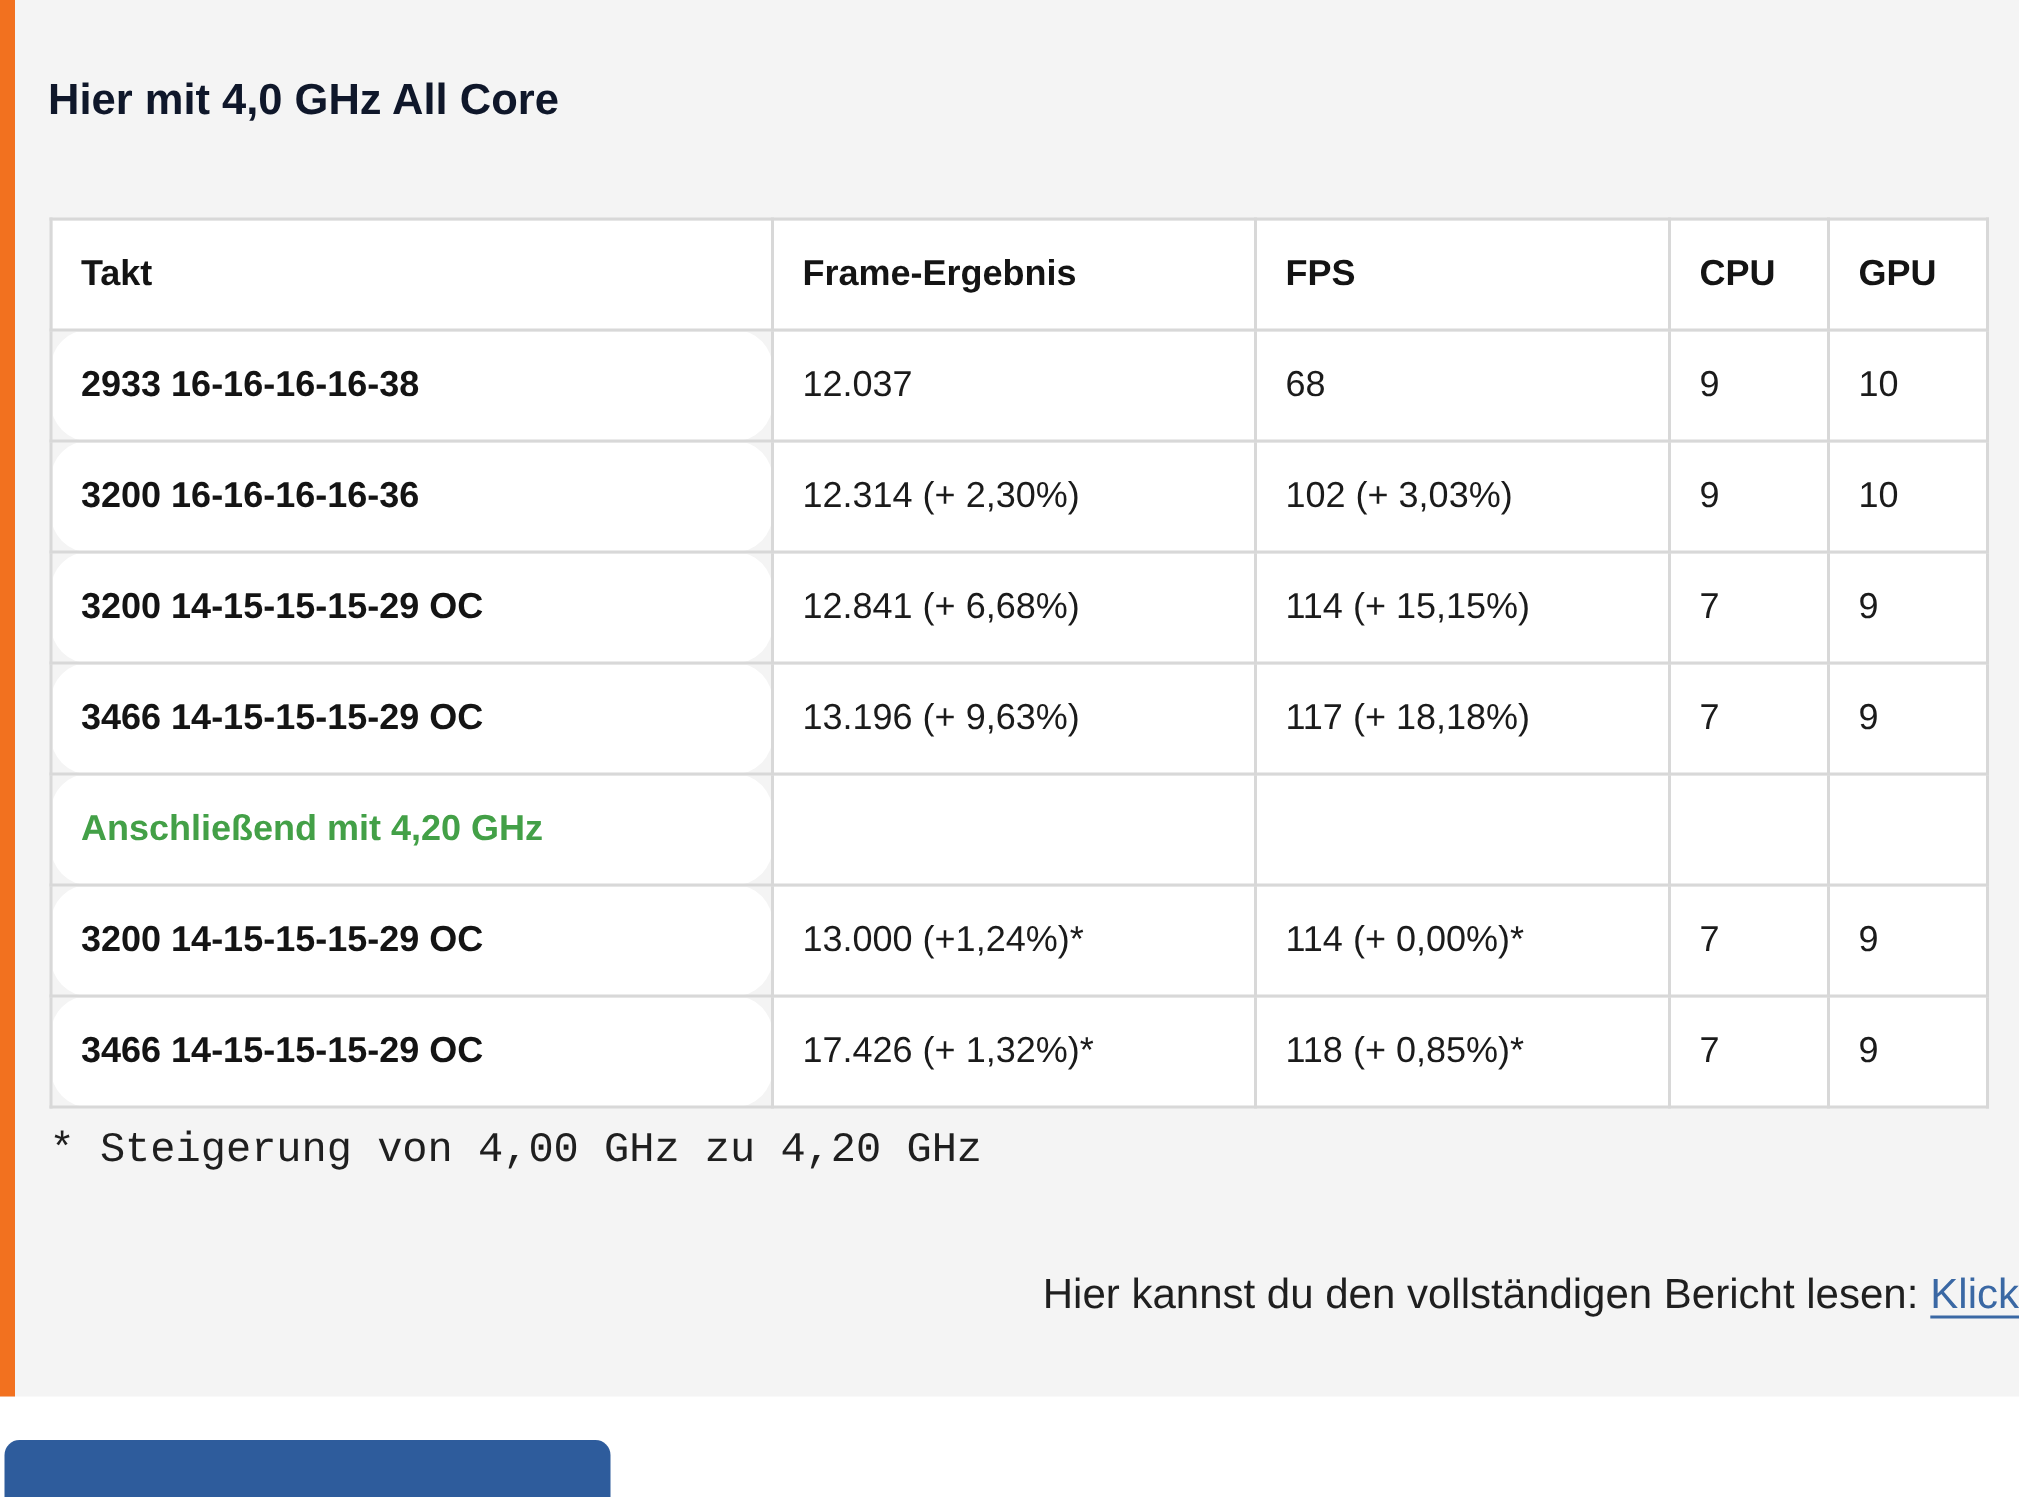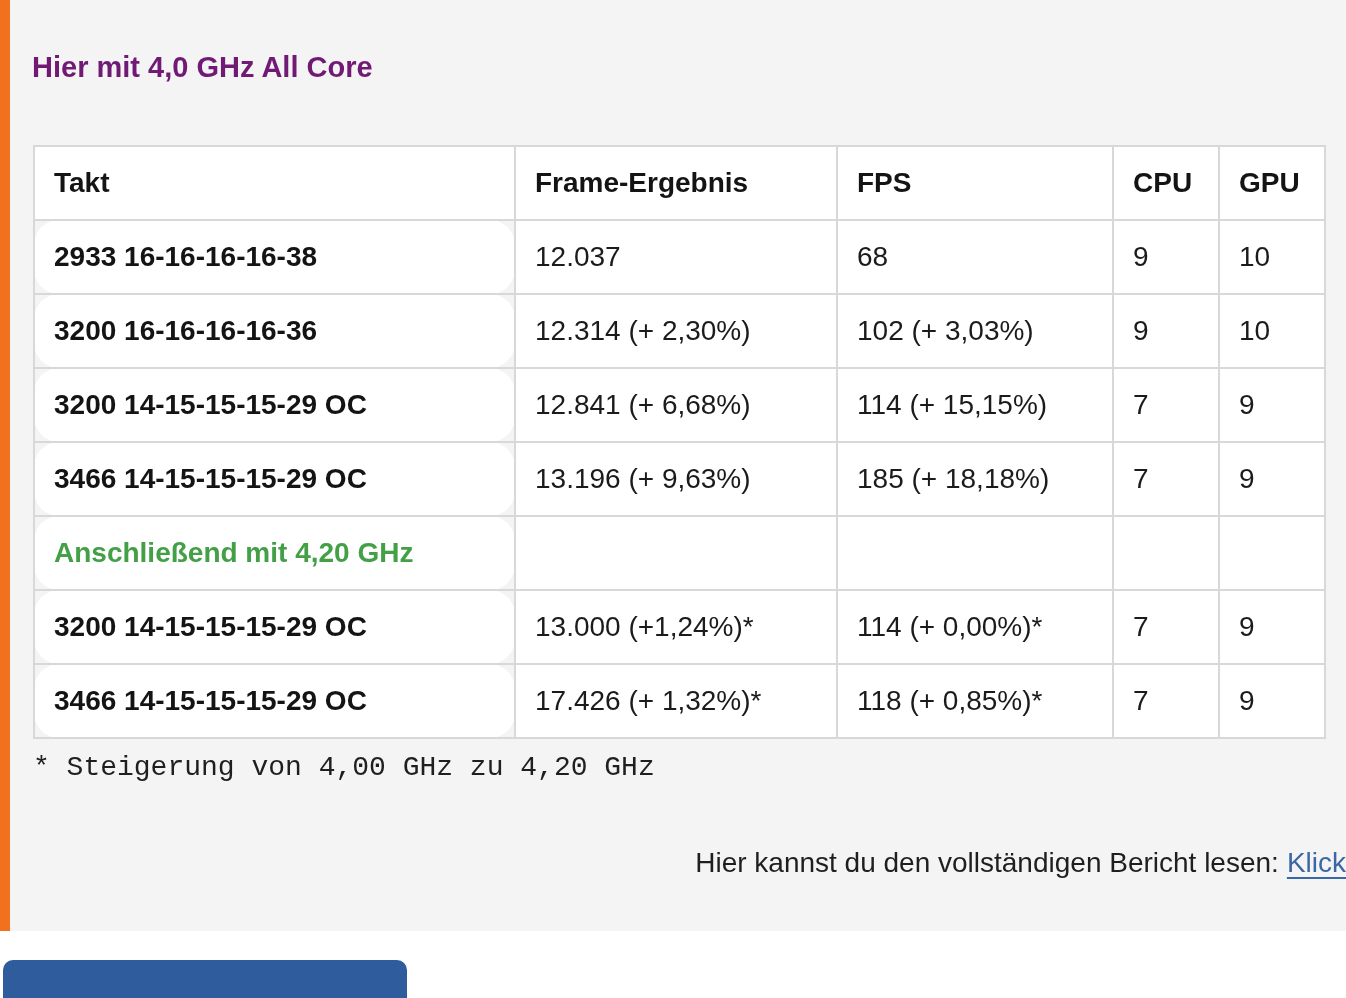--- a/index.html
+++ b/index.html
@@ -31,39 +31,39 @@
     background: var(--quote-bg);
     border-left: 10px solid var(--accent-orange);
     overflow: hidden;
   }
   .quote-heading {
     margin: 0 12px 0 22px;
     padding-top: 50px;
     font-size: 29px;
     font-weight: bold;
     line-height: 1.2;
-    color: #701a75;
+    color: #0f172a;
   }
   table.bench-table {
     border-collapse: collapse;
     table-layout: fixed;
     margin: 60px 0 0 23px;
     width: 1291px;
   }
   .bench-table col.c-takt  { width: 481px; }
   .bench-table col.c-frame { width: 322px; }
   .bench-table col.c-fps   { width: 276px; }
   .bench-table col.c-cpu   { width: 106px; }
   .bench-table col.c-gpu   { width: 106px; }
   .bench-table th, .bench-table td {
     background: #ffffff;
     border: 2px solid var(--cell-border);
     height: 74px;
     padding: 0 10px 0 19px;
-    font-size: 28px;
+    font-size: 24px;
     text-align: left;
     vertical-align: middle;
     white-space: nowrap;
     overflow: hidden;
   }
   .bench-table th { font-weight: bold; color: #141414; }
   .bench-table td.takt-cell { font-weight: bold; color: #141414; border-radius: 25px; }
   .bench-table tr.highlight-row td.takt-cell {
     color: var(--highlight-green);
   }
@@ -145,21 +145,21 @@
       <tr>
         <td class="takt-cell">3200 14-15-15-15-29 OC</td>
         <td>12.841 (+ 6,68%)</td>
         <td>114 (+ 15,15%)</td>
         <td>7</td>
         <td>9</td>
       </tr>
       <tr>
         <td class="takt-cell">3466 14-15-15-15-29 OC</td>
         <td>13.196 (+ 9,63%)</td>
-        <td>185 (+ 18,18%)</td>
+        <td>117 (+ 18,18%)</td>
         <td>7</td>
         <td>9</td>
       </tr>
       <tr class="highlight-row">
         <td class="takt-cell">Anschließend mit 4,20 GHz</td>
         <td></td>
         <td></td>
         <td></td>
         <td></td>
       </tr>

